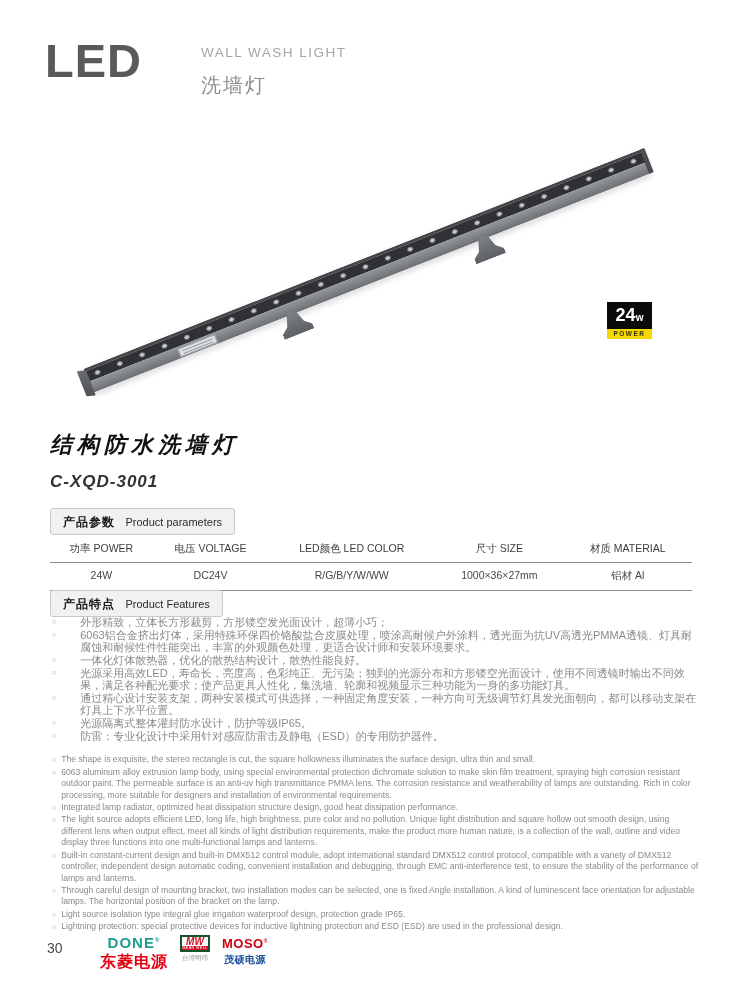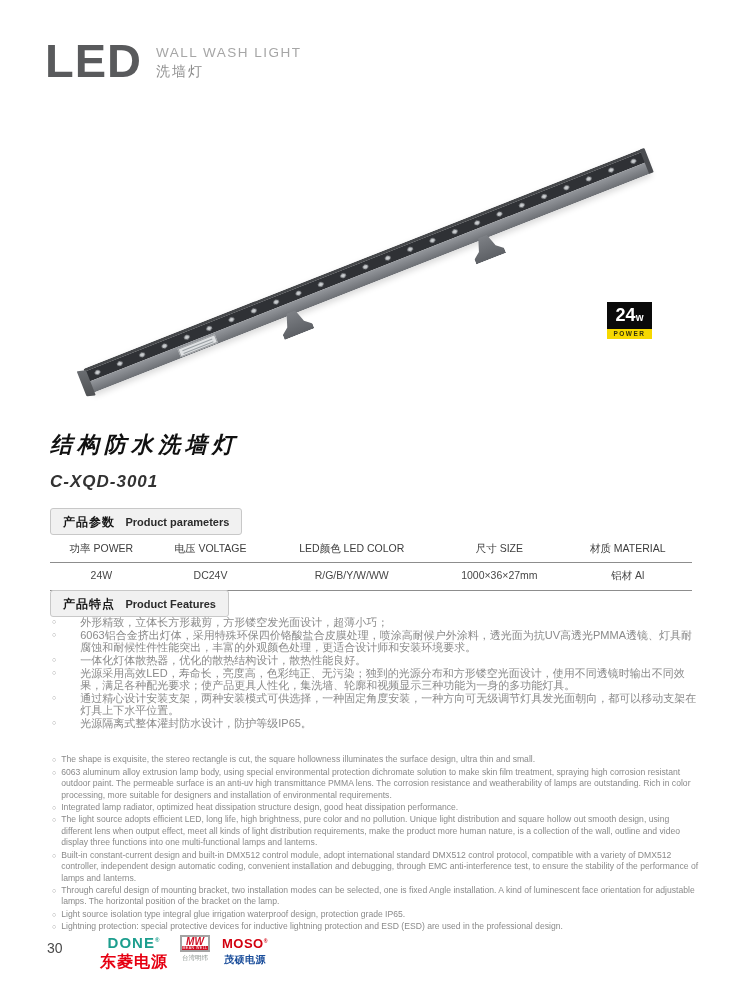--- a/index.html
+++ b/index.html
@@ -1,25 +1,25 @@
 <!DOCTYPE html>
 <html><head>
 <meta charset="utf-8">
 <style>
   * { margin:0; padding:0; box-sizing:border-box; }
   html,body { background:#ffffff; }
   body { font-family:"Liberation Sans", sans-serif; }
   .page { position:relative; width:736px; height:1000px; background:#ffffff; overflow:hidden; margin:0 auto; }
 
   
-  .brand-header { position:absolute; left:45px; top:36px; display:flex; align-items:flex-start; }
+  .brand-header { position:absolute; left:45px; top:36px; display:flex; align-items:flex-start;gap:45px; }
   .brand-led { font-size:47px; font-weight:bold; color:#595a5c; letter-spacing:1px; line-height:50px; }
   .brand-sub { margin:9px 0 0 14px; }
   .brand-sub-en { font-size:13.5px; color:#a6a6a6; letter-spacing:1.5px; }
-  .brand-sub-cn { font-size:14px; color:#8f8f8f; margin-top:3px; letter-spacing:2px; }
+  .brand-sub-cn { font-size:20px; color:#8f8f8f; margin-top:12px; letter-spacing:2px; }
 
   
   .lamp-area { position:absolute; left:0; top:140px; width:736px; height:270px; }
   .lamp-rot { position:absolute; left:88px; top:228px; width:600px; height:26px;
               transform:rotate(-21.5deg); transform-origin:0 50%; }
   .lamp-bar { position:absolute; left:0; top:0; width:600px; height:26px; border-radius:2px;
               overflow:hidden; box-shadow:0 3px 6px rgba(0,0,0,0.15); }
   .bar-top { position:absolute; left:0; top:0; width:100%; height:3px; background:#45474a; }
   .bar-channel { position:absolute; left:0; top:3px; width:100%; height:11px; background:#2f3135;
     background-image:radial-gradient(ellipse 4.5px 3.5px at 12px 5.5px,
@@ -50,21 +50,21 @@
   
   .title-block { position:absolute; left:50px; top:430px; }
   .product-title { font-family:"DejaVu Serif", serif; font-style:italic; font-weight:bold;
     font-size:22px; color:#101010; letter-spacing:5px; }
   .product-model { margin-top:12px; font-size:17px; font-weight:bold; color:#323232; letter-spacing:1px;font-style:italic; }
 
   
   .section-label { position:absolute; left:50px; display:inline-block; background:#f1f1f1;
     border:1px solid #c8c8c8; border-radius:3px; padding:3px 12px; white-space:nowrap; }
   .section-label .cn { font-size:12px; font-weight:bold; color:#161616; letter-spacing:1px; }
-  .section-label .en { font-size:11px; font-weight:bold; color:#2b2b2b; margin-left:6px; }
+  .section-label .en { font-size:11px; font-weight:normal; color:#2b2b2b; margin-left:6px; }
   .label-params { top:508px; }
   .label-features { top:590px; }
 
   
   .params-table { position:absolute; left:50px; top:538px; width:642px; }
   .pt-row { display:flex; width:100%; text-align:center; }
   .pt-head .pt-cell { font-size:10.5px; color:#3d3d3d; padding:4px 0 6px 0; }
   .pt-body .pt-cell { font-size:10.5px; color:#464646; padding:6px 0 7px 0; }
   .pt-head { border-bottom:1px solid #8d8d8d; }
   .pt-body { border-bottom:1px solid #8d8d8d; }
@@ -81,21 +81,21 @@
   .features-en .feat-item { margin-bottom:0.5px; }
 
   
   .footer { position:absolute; left:0; top:934px; width:736px; height:46px; }
   .page-number { position:absolute; left:47px; top:6px; font-size:14px; color:#4a4a4a; }
   .logos { position:absolute; left:100px; top:0; display:flex; align-items:flex-start; }
   .logo { margin-right:12px; text-align:center; }
   .logo-done-top { color:#1d9e8e; font-weight:bold; font-size:15px; letter-spacing:1px; position:relative; }
   .logo-done-top sup { font-size:6px; color:#1d9e8e; }
   .logo-done-sub { color:#e60012; font-size:16px; font-weight:bold; margin-top:1px; letter-spacing:1px; }
-  .logo-mw-box { width:30px; height:17px; border:2px solid #a3a3a3; margin:1px auto 0 auto; padding-top:0px; }
+  .logo-mw-box { width:30px; height:17px; border:2px solid #14532d; margin:1px auto 0 auto; padding-top:0px; }
   .logo-mw-mw { color:#cf1126; font-weight:bold; font-style:italic; font-size:10px; line-height:9px; }
   .logo-mw-mean { background:#cf1126; color:#ffffff; font-size:3.5px; line-height:4px; letter-spacing:0.5px; }
   .logo-mw-sub { color:#8c9490; font-size:6.5px; margin-top:2px; }
   .logo-moso-top { color:#d2000f; font-weight:bold; font-size:13px; letter-spacing:0.5px; margin-top:2px; }
   .logo-moso-top sup { font-size:5px; }
   .logo-moso-sub { color:#1b4e9b; font-size:10px; font-weight:bold; margin-top:2px; letter-spacing:0.5px; }
 </style>
 </head>
 <body>
 
@@ -184,20 +184,24 @@
         <span class="feat-text">光源采用高效LED，寿命长，亮度高，色彩纯正、无污染；独到的光源分布和方形镂空光面设计，使用不同透镜时输出不同效果，满足各种配光要求；使产品更具人性化，集洗墙、轮廓和视频显示三种功能为一身的多功能灯具。</span>
       </div>
     <div class="feat-item">
         <span class="feat-marker">○</span>
         <span class="feat-text">通过精心设计安装支架，两种安装模式可供选择，一种固定角度安装，一种方向可无级调节灯具发光面朝向，都可以移动支架在灯具上下水平位置。</span>
       </div>
     <div class="feat-item">
         <span class="feat-marker">○</span>
         <span class="feat-text">光源隔离式整体灌封防水设计，防护等级IP65。</span>
       </div>
+    <div class="feat-item">
+        <span class="feat-marker">○</span>
+        <span class="feat-text">防雷：专业化设计中采用针对感应防雷击及静电（ESD）的专用防护器件。</span>
+      </div>
   </div>
 
   <div class="features-en">
     <div class="feat-item">
         <span class="feat-marker">○</span>
         <span class="feat-text">The shape is exquisite, the stereo rectangle is cut, the square hollowness illuminates the surface design, ultra thin and small.</span>
       </div>
     <div class="feat-item">
         <span class="feat-marker">○</span>
         <span class="feat-text">6063 aluminum alloy extrusion lamp body, using special environmental protection dichromate solution to make skin film treatment, spraying high corrosion resistant outdoor paint. The permeable surface is an anti-uv high transmittance PMMA lens. The corrosion resistance and weatherability of lamps are outstanding. Rich in color processing, more suitable for designers and installation of environmental requirements.</span>

